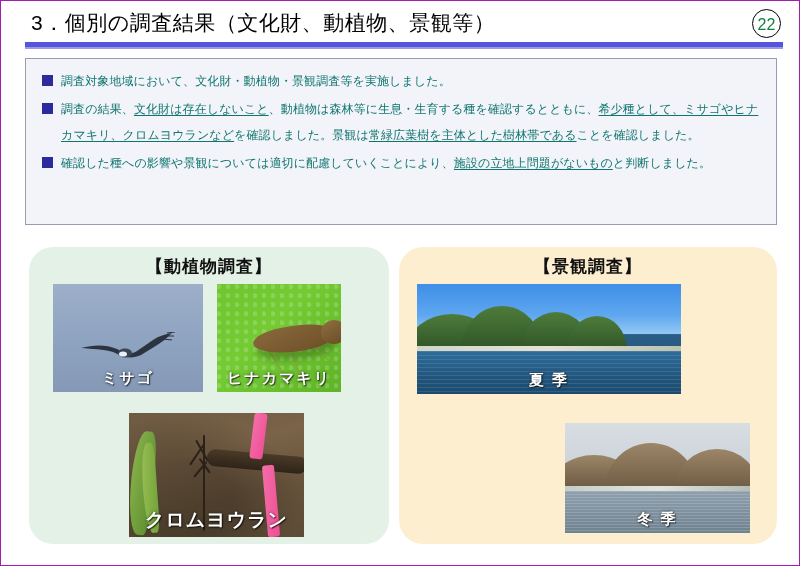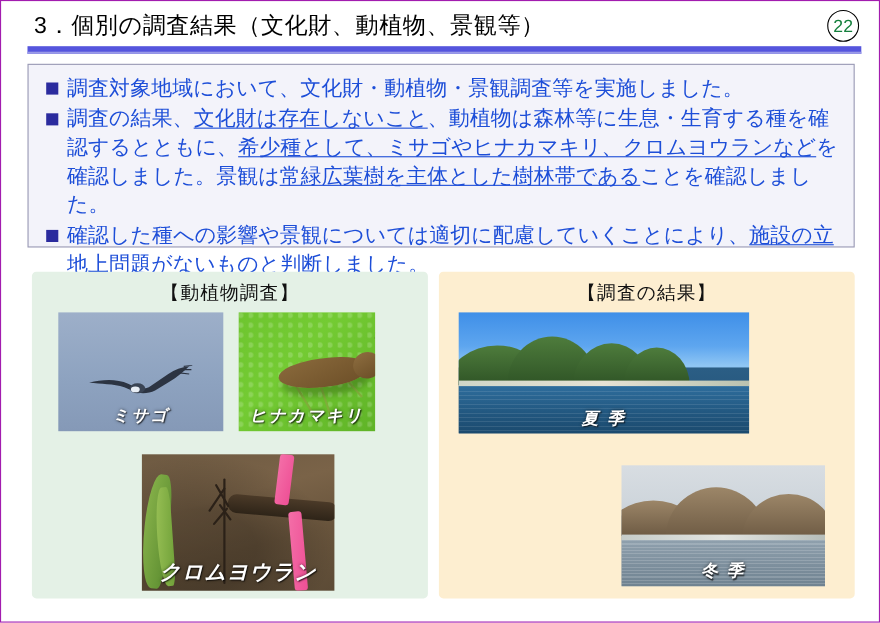--- a/index.html
+++ b/index.html
@@ -81,35 +81,36 @@
     margin-bottom: 2px;
   }
   .bullet-mark {
     width: 11px;
     height: 11px;
     background: #2b2b9e;
     flex: 0 0 auto;
     margin: 7px 8px 0 6px;
   }
   .bullet-text {
-    font-size: 19px;
+    font-size: 12px;
     line-height: 26px;
-    color: #1d4ed8;
+    color: #0f766e;
     letter-spacing: 0.1px;
   }
   .bullet-text u {
     text-decoration: underline;
     text-underline-offset: 2px;
   }
 
   
   .panel {
     position: absolute;
-    border-radius: 4px;
+    border-radius: 24px;
     box-sizing: border-box;
+    font-weight: bold;
   }
   .panel-flora {
     left: 28px;
     top: 246px;
     width: 360px;
     height: 297px;
     background: #e4f1e6;
   }
   .panel-scape {
     left: 398px;
@@ -136,21 +137,20 @@
     position: absolute;
     left: 0; right: 0;
     bottom: 4px;
     text-align: center;
     color: #ffffff;
     font-size: 15px;
     font-weight: bold;
     letter-spacing: 2px;
     text-shadow: 0 0 3px rgba(0,0,0,.65), 1px 1px 1px rgba(0,0,0,.6);
     z-index: 9;
-    font-style: italic;
   }
   .photo .caption.small { font-size: 19px; letter-spacing: 1px; }
 
   
   .ph-osprey {
     left: 52px; top: 283px; width: 150px; height: 108px;
     background: linear-gradient(180deg, #9dafc9 0%, #8ea3c0 55%, #8599b7 100%);
   }
   .bird {
     position: absolute;
@@ -344,21 +344,21 @@
     <div class="pink-tape" style="left:136px;top:52px;width:12px;height:72px;transform:rotate(-5deg);"></div>
     <div class="stem" style="left:74px;top:22px;width:2.4px;height:96px;"></div>
     <div class="stem" style="left:60px;top:26px;width:2px;height:26px;transform:rotate(34deg);"></div>
     <div class="stem" style="left:78px;top:24px;width:2px;height:24px;transform:rotate(-30deg);"></div>
     <div class="stem" style="left:64px;top:44px;width:2px;height:20px;transform:rotate(40deg);"></div>
     <div class="stem" style="left:80px;top:42px;width:2px;height:18px;transform:rotate(-36deg);"></div>
     <div class="caption small">クロムヨウラン</div>
   </div>
 
   <div class="panel panel-scape">
-    <div class="panel-title">【調査の結果】</div>
+    <div class="panel-title">【景観調査】</div>
   </div>
 
   <div class="photo ph-summer">
     <div class="summer-hill" style="left:-10px;top:30px;width:90px;height:36px;"></div>
     <div class="summer-hill" style="left:44px;top:22px;width:82px;height:44px;"></div>
     <div class="summer-hill" style="left:104px;top:28px;width:70px;height:38px;"></div>
     <div class="summer-hill" style="left:150px;top:32px;width:60px;height:34px;"></div>
     <div class="summer-shore"></div>
     <div class="summer-sea"></div>
     <div class="caption">夏 季</div>

